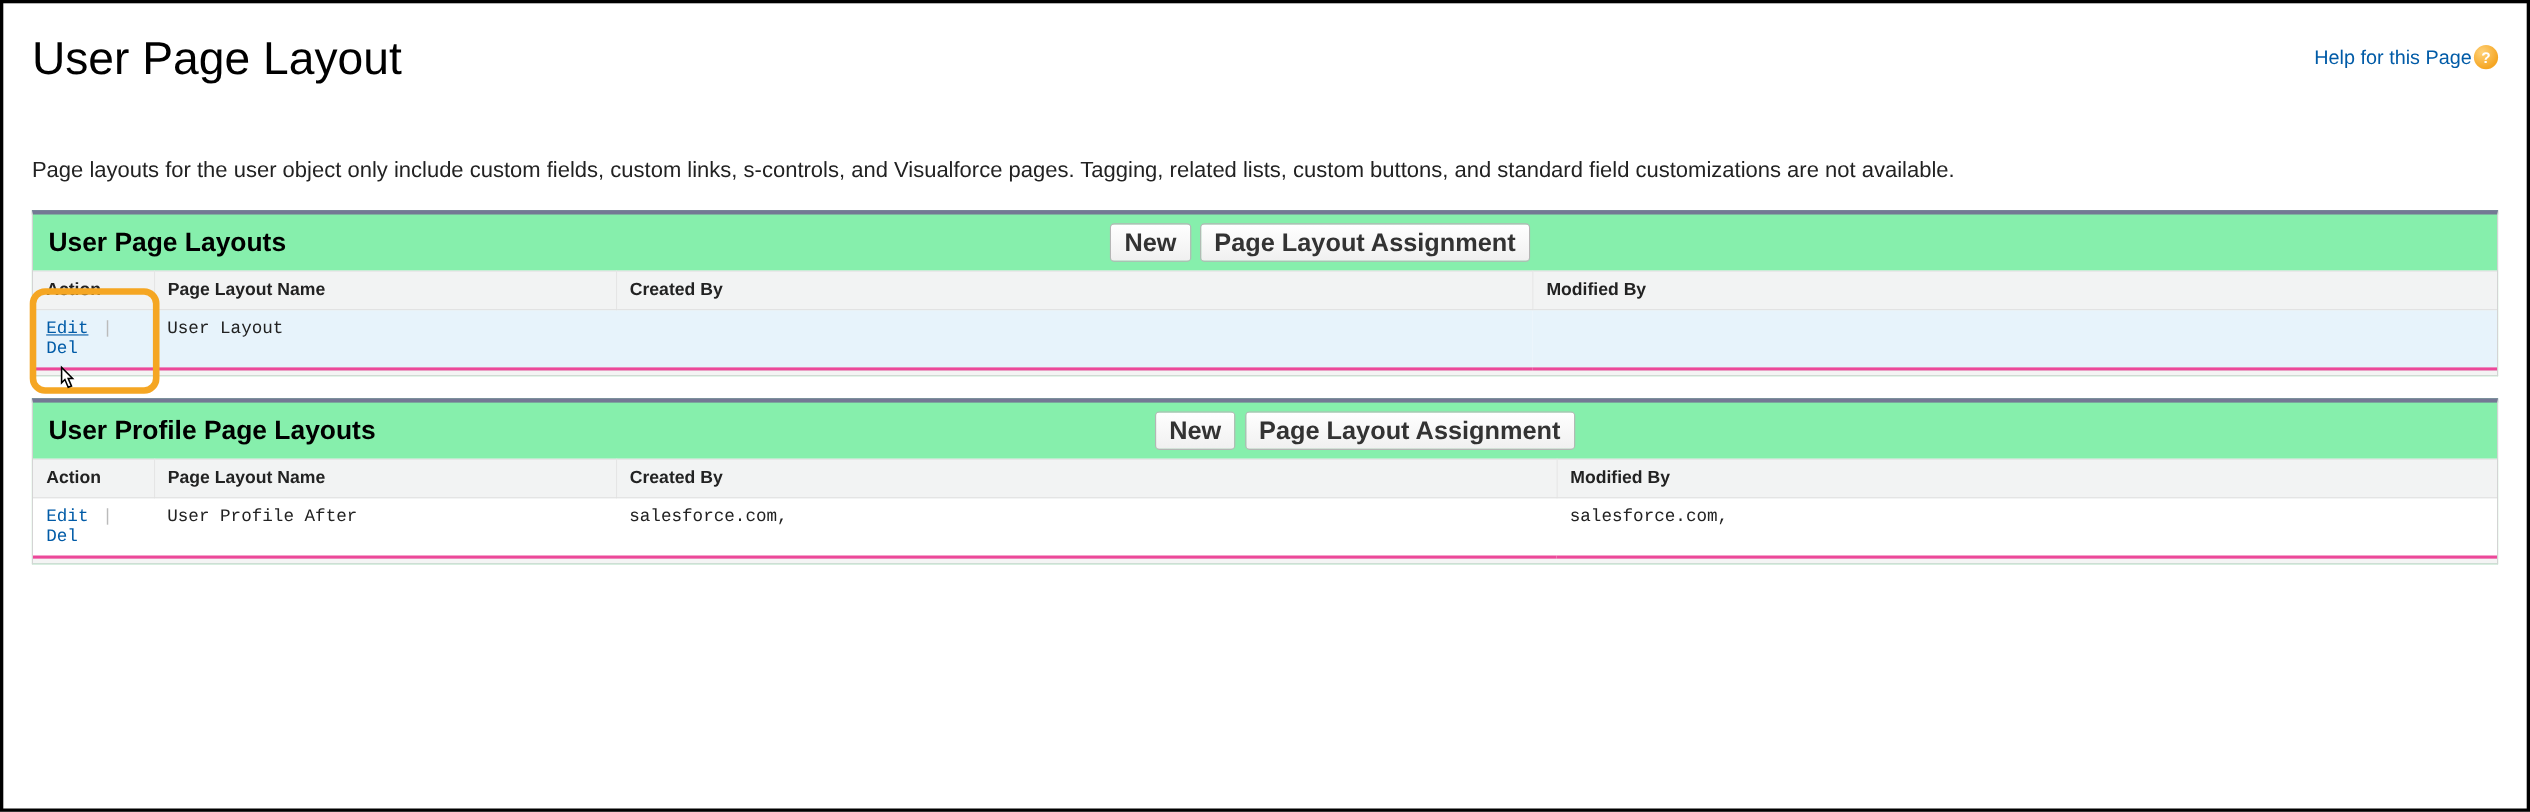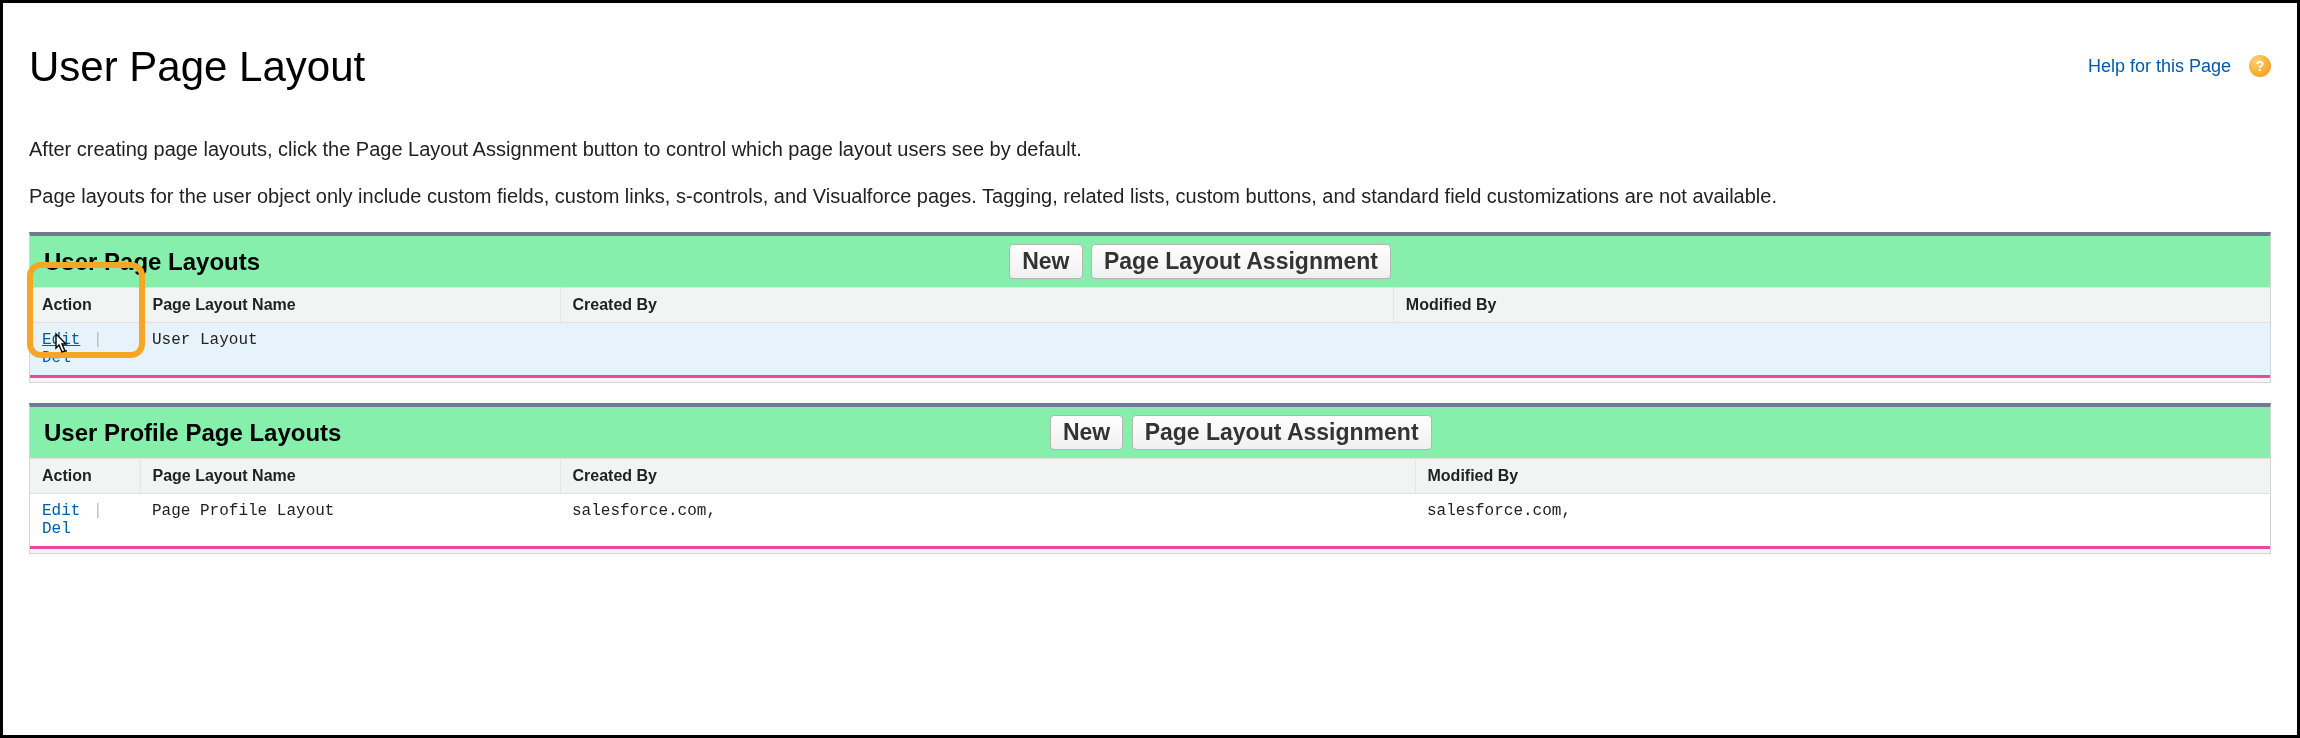--- a/index.html
+++ b/index.html
@@ -14,35 +14,34 @@
     border: 3px solid #000;
     width: 2300px;
     height: 738px;
     padding: 20px 26px 26px 26px;
     position: relative;
   }
   .header-row {
     display: flex;
     justify-content: space-between;
     align-items: flex-start;
-    margin-top: 14px;
   }
   h1.page-title {
     font-size: 42px;
     font-weight: 400;
     margin: 6px 0 18px 0;
     color: #000;
   }
   .help-link {
     color: #015BA7;
     font-size: 18px;
     text-decoration: none;
     display: inline-flex;
     align-items: center;
-    gap: 18px;
+    gap: 2px;
     margin-top: 18px;
   }
   .help-icon {
     width: 22px;
     height: 22px;
     border-radius: 50%;
     background: radial-gradient(circle at 35% 30%, #ffd27a, #f5a623 70%);
     color: #fff;
     font-weight: bold;
     font-size: 14px;
@@ -151,21 +150,20 @@
     <h1 class="page-title">User Page Layout</h1>
     <a class="help-link">
       <span>Help for this Page</span>
       <span class="help-icon">?</span>
     </a>
   </div>
 
   <div class="intro">
     <p>
       <br>
-      <span>After creating page layouts, click the Page Layout Assignment button to control which page layout users see by default.</span>
     </p>
     <p>Page layouts for the user object only include custom fields, custom links, s-controls, and Visualforce pages. Tagging, related lists, custom buttons, and standard field customizations are not available.</p>
   </div>
 
   <div class="section" id="section1">
     <div class="section-header">
       <div class="section-title">User Page Layouts</div>
       <div class="section-buttons">
         <button class="sf-btn">New</button>
         <button class="sf-btn">Page Layout Assignment</button>
@@ -213,21 +211,21 @@
           <th>Modified By</th>
         </tr>
       </thead>
       <tbody>
         <tr>
           <td>
             <a class="link">Edit</a>
             <span class="sep">|</span>
             <a class="link">Del</a>
           </td>
-          <td>Page Profile Layout</td>
+          <td>User Profile After</td>
           <td>salesforce.com,</td>
           <td>salesforce.com,</td>
         </tr>
       </tbody>
     </table>
     <div class="section-footer-pad"></div>
   </div>
 
   <div class="callout" id="callout" style="top: 258.5px; left: 24px; width: 118px; height: 96px;"></div>
   <div class="cursor-icon" id="cursor" style="top: 331px; left: 48px;">

